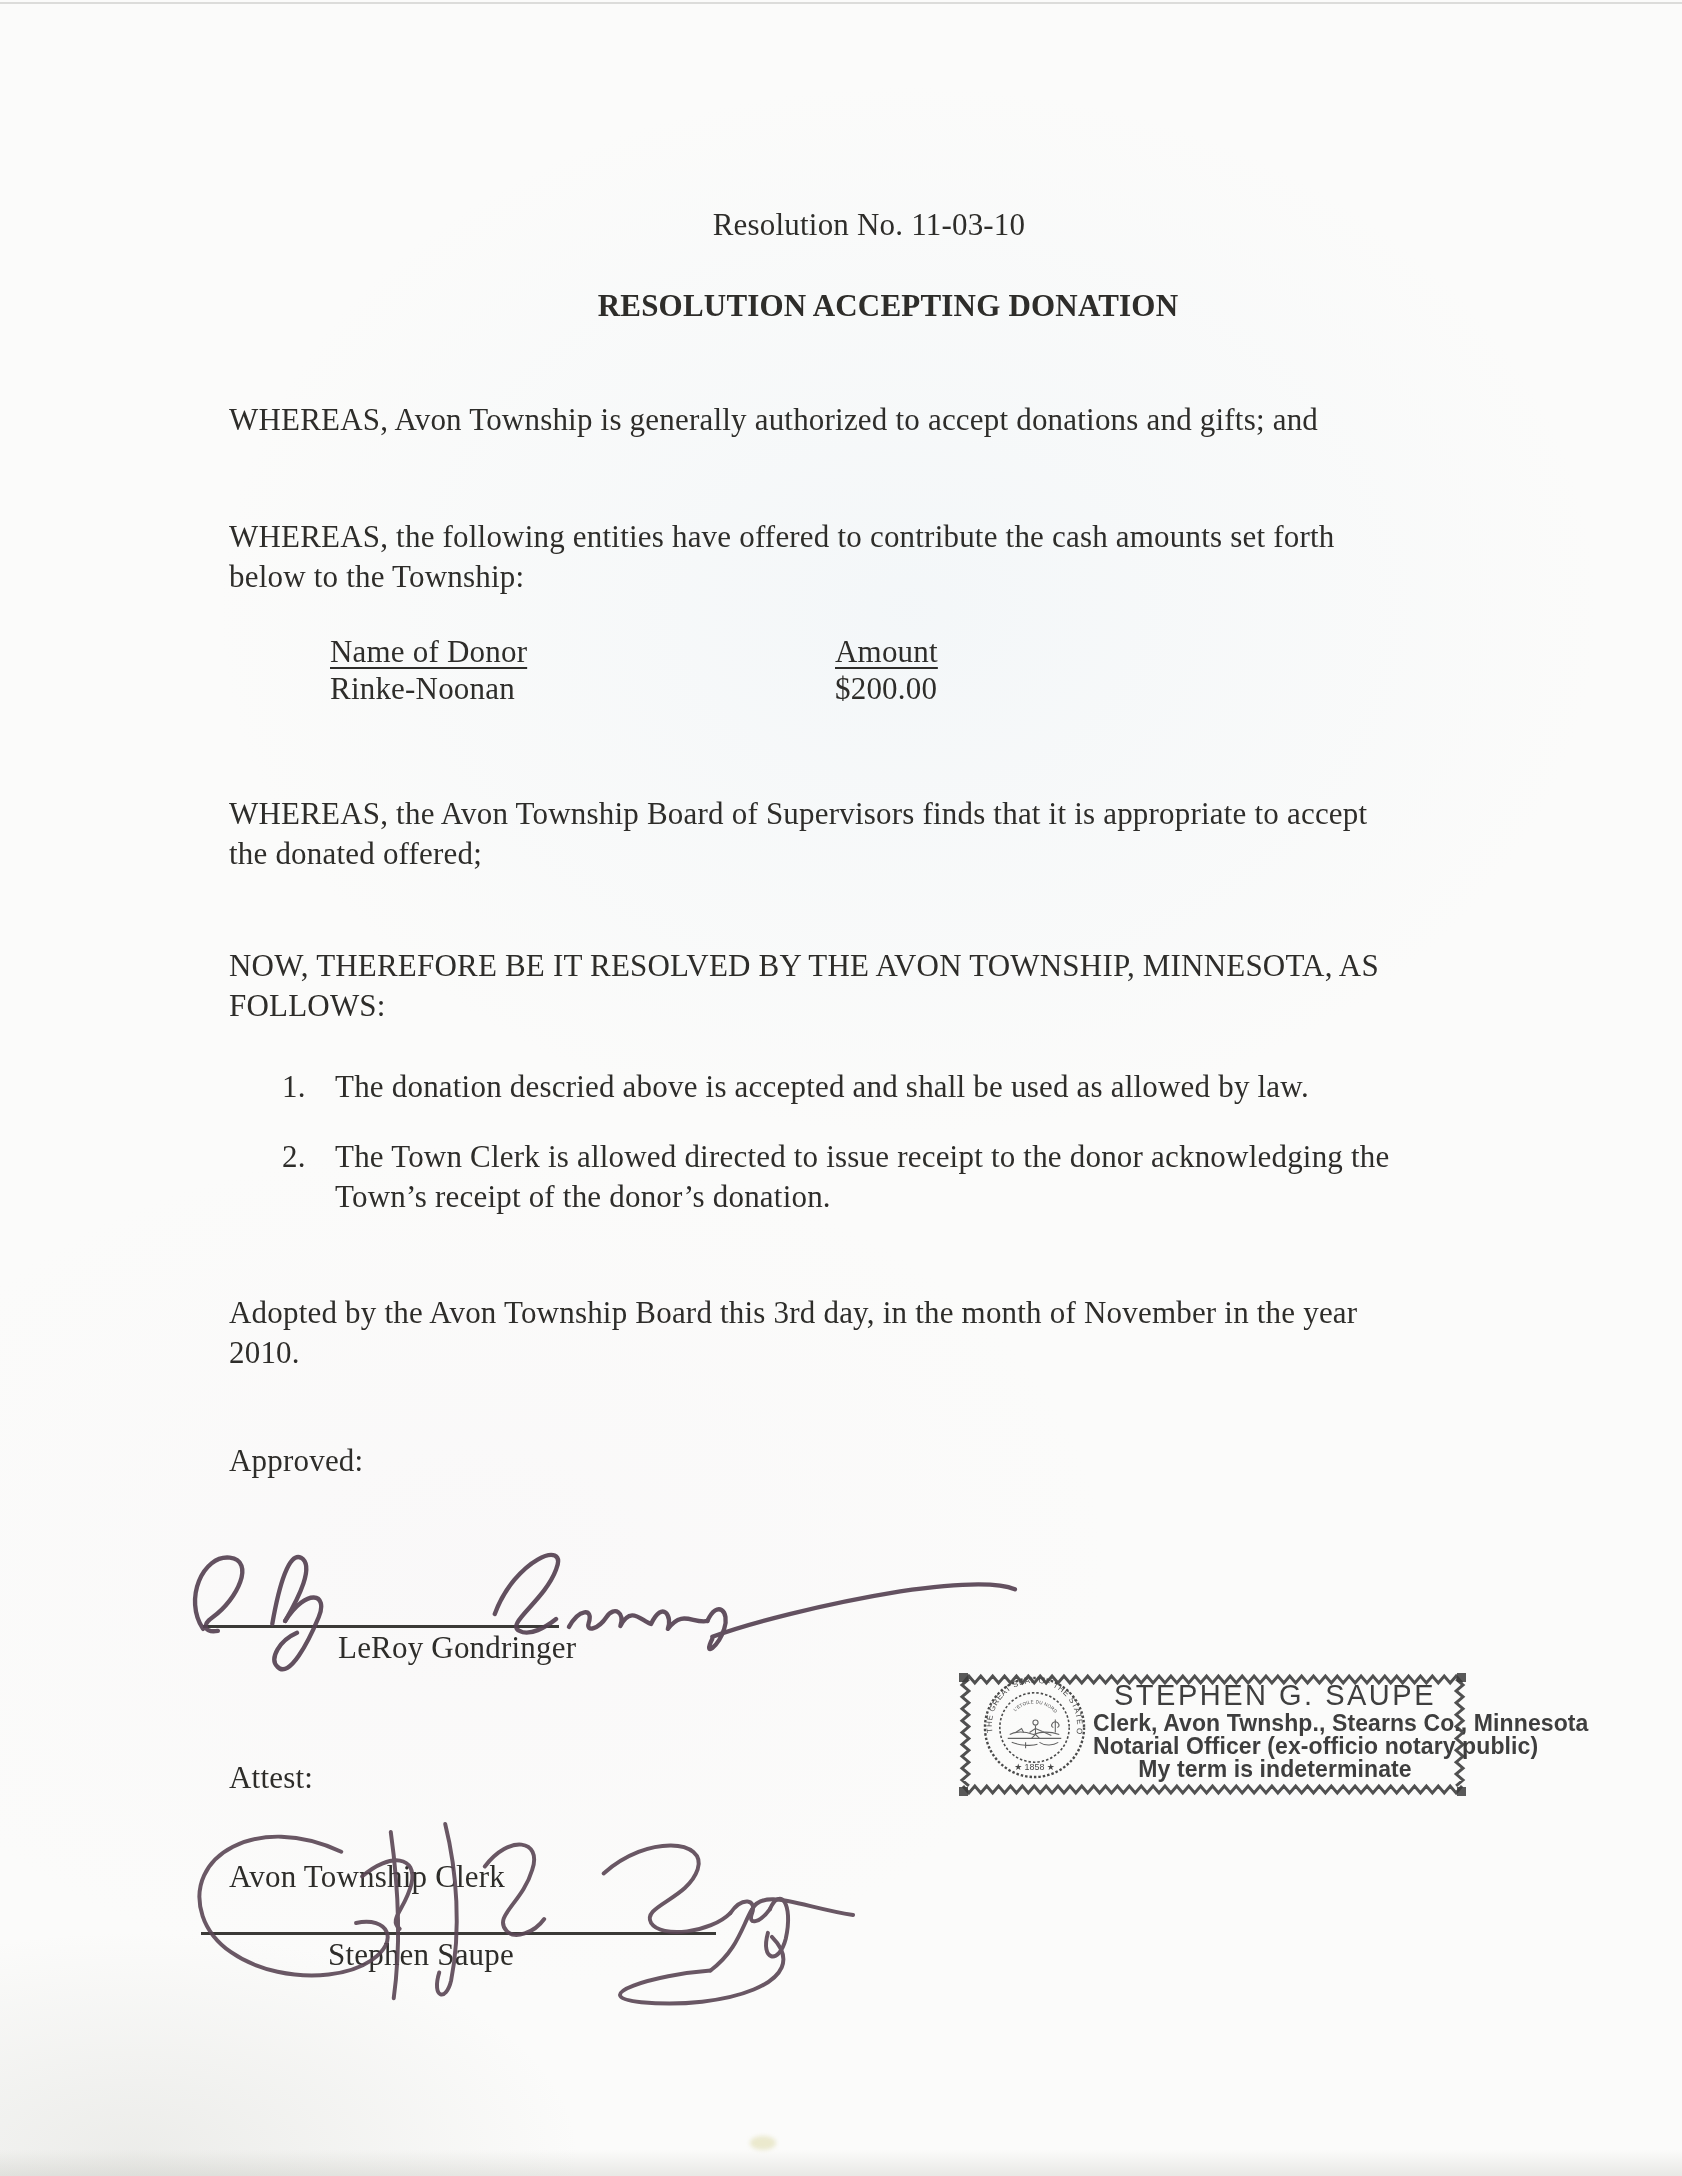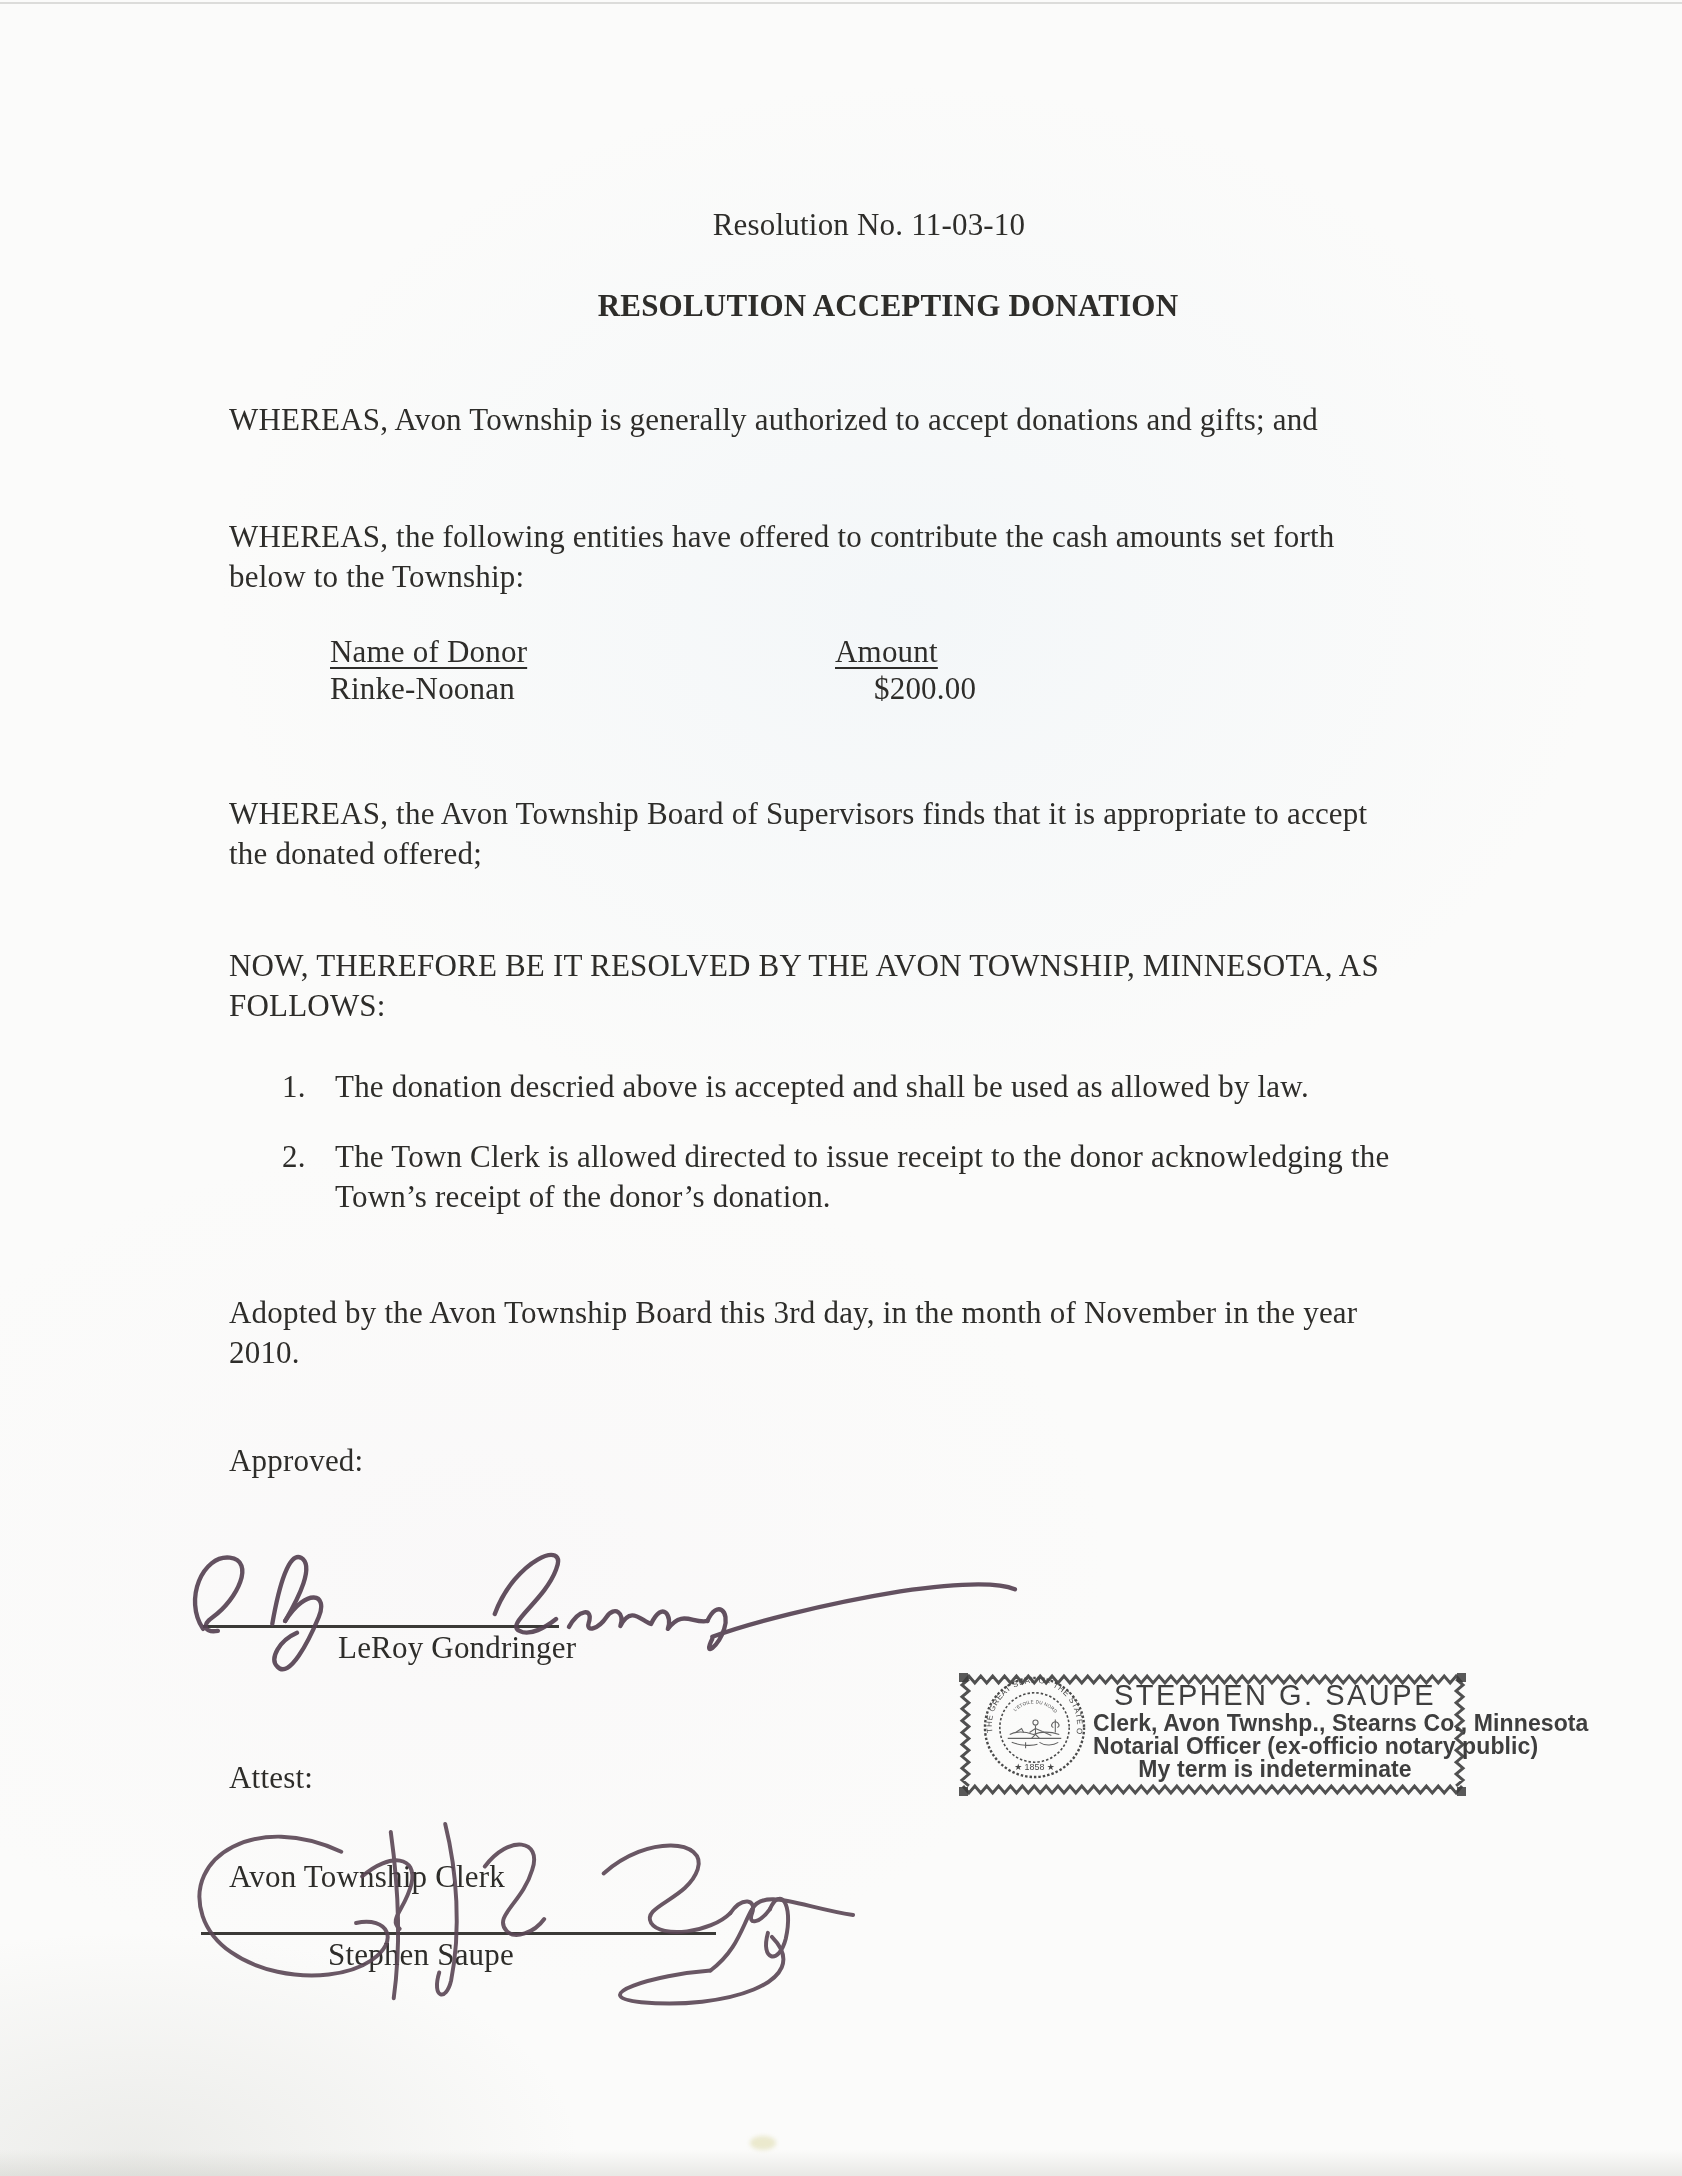--- a/index.html
+++ b/index.html
@@ -49,21 +49,21 @@
   <div class="t center" style="top:205px">Resolution No. 11-03-10</div>
   <div class="t center b" style="top:286px">RESOLUTION ACCEPTING DONATION</div>
 
   <div class="t para" style="left:201px;top:400px">WHEREAS, Avon Township is generally authorized to accept donations and gifts; and</div>
   <div class="t para" style="left:201px;top:517px">WHEREAS, the following entities have offered to contribute the cash amounts set forth
 below to the Township:</div>
 
   <div class="t u" style="left:302px;top:632px">Name of Donor</div>
   <div class="t u" style="left:807px;top:632px">Amount</div>
   <div class="t" style="left:302px;top:669px">Rinke-Noonan</div>
-  <div class="t" style="left:846px;top:669px">$200.00</div>
+  <div class="t" style="left:807px;top:669px">$200.00</div>
 
   <div class="t para" style="left:201px;top:794px">WHEREAS, the Avon Township Board of Supervisors finds that it is appropriate to accept
 the donated offered;</div>
   <div class="t para" style="left:201px;top:946px">NOW, THEREFORE BE IT RESOLVED BY THE AVON TOWNSHIP, MINNESOTA, AS
 FOLLOWS:</div>
 
   <div class="t" style="left:254px;top:1067px">1.</div>
   <div class="t para" style="left:307px;top:1067px;width:1178px">The donation descried above is accepted and shall be used as allowed by law.</div>
   <div class="t" style="left:254px;top:1137px">2.</div>
   <div class="t para" style="left:307px;top:1137px;width:1178px">The Town Clerk is allowed directed to issue receipt to the donor acknowledging the

